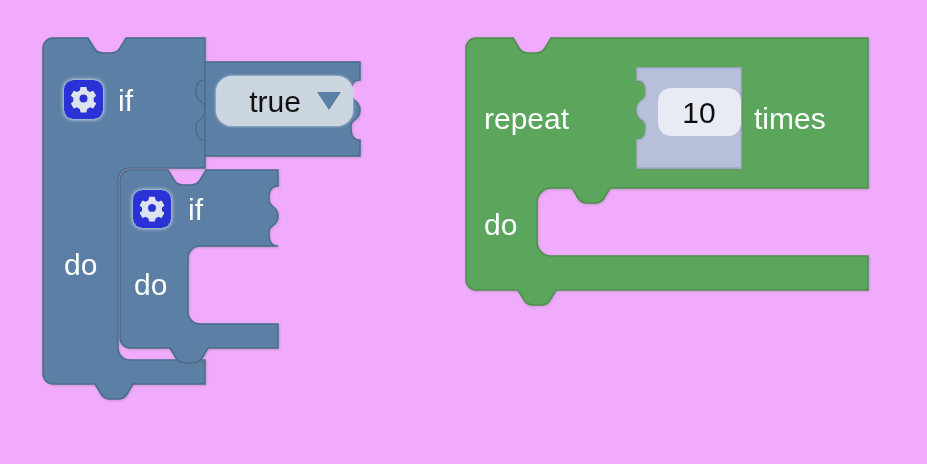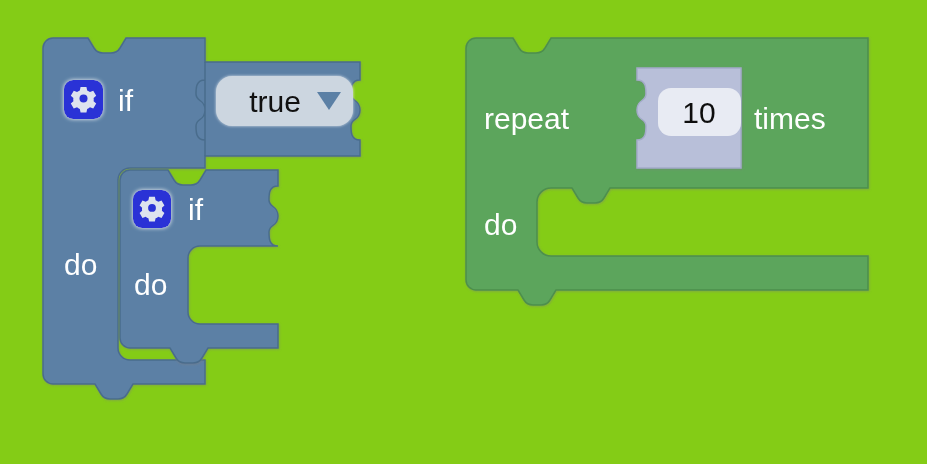--- a/index.html
+++ b/index.html
@@ -11,21 +11,21 @@
   body {
     width: 927px;
     height: 464px;
     overflow: hidden;
     font-family: "Liberation Sans", sans-serif;
   }
   #workspace {
     position: relative;
     width: 927px;
     height: 464px;
-    background: #84cc16;
+    background: #f0abfc;
   }
   svg#blocks-canvas {
     position: absolute;
     left: 0;
     top: 0;
     width: 927px;
     height: 464px;
     display: block;
   }
   .block-text {

